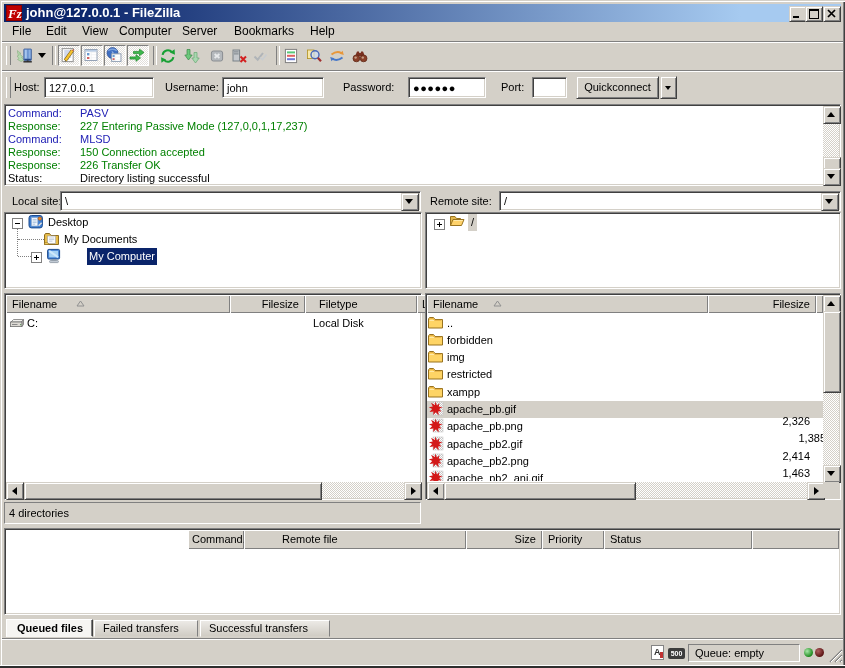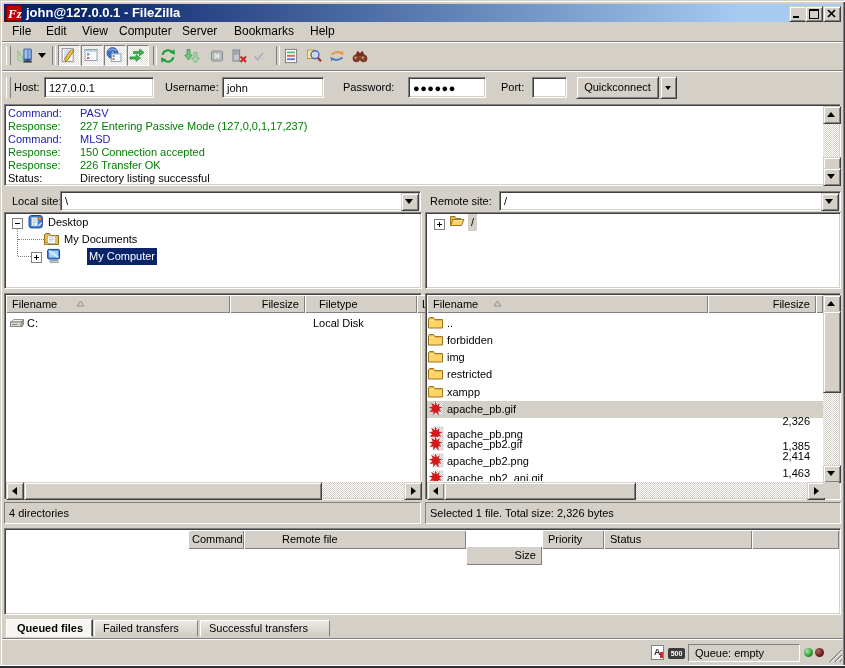--- a/index.html
+++ b/index.html
@@ -435,21 +435,21 @@
           </svg></span>
         <span class="rtx">xampp</span>
       </div>
 <div class="abs rrow" style="top:88px;background:#d4d0c8;">
         <span class="ric"><svg width="16" height="16">
             <use href="#splat16"></use>
           </svg></span>
         <span class="rtx">apache_pb.gif</span>
         <span class="rsz">2,326</span>
       </div>
-<div class="abs rrow" style="top:113px;">
+<div class="abs rrow" style="top:105px;padding-left:16px;">
         <span class="ric"><svg width="16" height="16">
             <use href="#splat16"></use>
           </svg></span>
         <span class="rtx">apache_pb.png</span>
         <span class="rsz">1,385</span>
       </div>
 <div class="abs rrow" style="top:123px;">
         <span class="ric"><svg width="16" height="16">
             <use href="#splat16"></use>
           </svg></span>
@@ -489,33 +489,30 @@
 <div class="abs btn" style="left:17px;top:0;width:190px;height:16px;"></div>
 <div class="abs btn" style="left:380px;top:0;width:16px;height:16px;">
         <div class="abs arr" style="left:6px;top:4px;"></div>
       </div>
 </div>
 <div class="abs" style="left:823px;top:482px;width:16px;height:16px;background:#d4d0c8;"></div>
 
 <div class="abs sunken1" style="left:4px;top:502px;width:417px;height:22px;box-sizing:border-box;">
       <span style="position:absolute;left:4px;line-height:20px;">4 directories</span>
     </div>
-<div class="abs sunken1" style="left:425px;top:502px;width:416px;height:22px;box-sizing:border-box;">
-      <span style="position:absolute;left:4px;line-height:20px;">Selected 1 file. Total size: 2,326 bytes</span>
-    </div>
 
 <div class="abs sunken" style="left:4px;top:528px;width:837px;height:87px;box-sizing:border-box;background:#fff;"></div>
 <div class="abs" style="left:6px;top:530px;width:833px;height:19px;">
 <div class="abs hdr" style="left:182px;top:0;width:56px;height:19px;">
         <span style="position:absolute;left:4px;line-height:19px;">Command...</span>
       </div>
 <div class="abs hdr" style="left:238px;top:0;width:222px;height:19px;">
         <span style="position:absolute;left:6px;line-height:19px;margin-left:32px;">Remote file</span>
       </div>
-<div class="abs hdr" style="left:460px;top:16px;width:76px;height:19px;text-decoration:underline;">
+<div class="abs hdr" style="left:460px;top:0;width:76px;height:19px;text-decoration:underline;">
         <span style="position:absolute;right:6px;line-height:19px;">Size</span>
       </div>
 <div class="abs hdr" style="left:536px;top:0;width:62px;height:19px;">
         <span style="position:absolute;left:6px;line-height:19px;">Priority</span>
       </div>
 <div class="abs hdr" style="left:598px;top:0;width:148px;height:19px;">
         <span style="position:absolute;left:6px;line-height:19px;">Status</span>
       </div>
 <div class="abs hdr" style="left:746px;top:0;width:87px;height:19px;"></div>
 </div>

